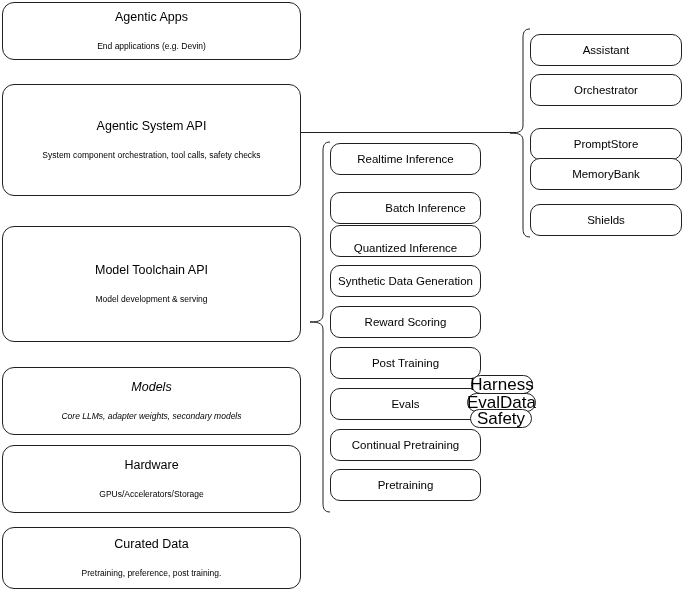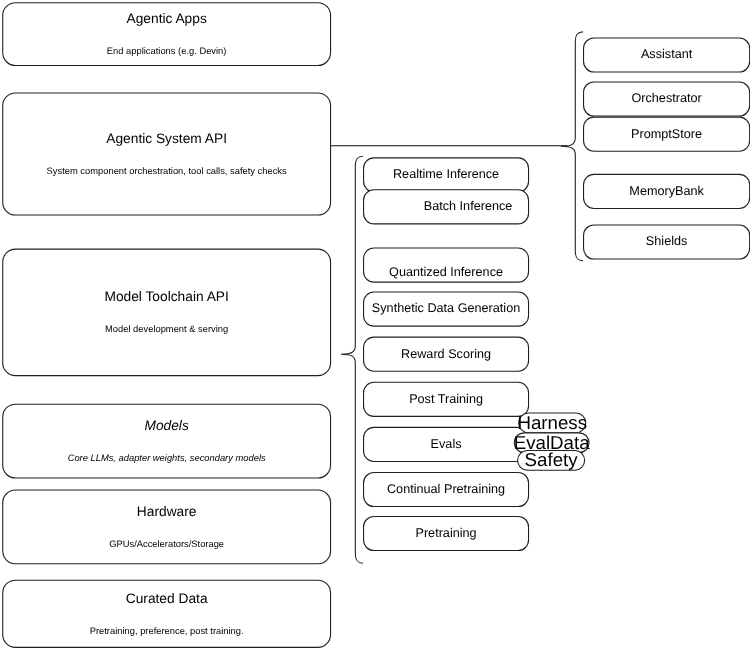--- a/index.html
+++ b/index.html
@@ -145,21 +145,21 @@
     <path d="M22,1 C16,1 15,5 15,10 L15,97 C15,103 12,105 2,105 C12,105 15,107 15,113 L15,200 C15,205 16,209 22,209"></path>
   </svg>
 
   <svg class="brace" style="left:308px; top:141px;" width="24" height="378" viewBox="0 0 24 378">
     <path d="M22,1 C16,1 15,5 15,10 L15,173 C15,179 12,181 2,181 C12,181 15,183 15,189 L15,362 C15,367 16,371 22,371"></path>
   </svg>
 
   <div class="box mid-box" style="top:143px;">
     <div class="title">Realtime Inference</div>
   </div>
-  <div class="box mid-box" style="top:172px;padding-left:40px;">
+  <div class="box mid-box" style="top:192px;padding-left:40px;">
     <div class="title">Batch Inference</div>
   </div>
   <div class="box mid-box" style="top:225px;justify-content:flex-end;">
     <div class="title">Quantized Inference</div>
   </div>
   <div class="box mid-box" style="top:265px;">
     <div class="title">Synthetic Data Generation</div>
   </div>
   <div class="box mid-box" style="top:306px;">
     <div class="title">Reward Scoring</div>
@@ -186,21 +186,21 @@
   <div class="pill" style="left:470px; top:409px; width:62px;">
     <span>Safety</span>
   </div>
 
   <div class="box right-box" style="top:34px;">
     <div class="title">Assistant</div>
   </div>
   <div class="box right-box" style="top:74px;">
     <div class="title">Orchestrator</div>
   </div>
-  <div class="box right-box" style="top:106px;">
+  <div class="box right-box" style="top:128px;">
     <div class="title">PromptStore</div>
   </div>
   <div class="box right-box" style="top:158px;">
     <div class="title">MemoryBank</div>
   </div>
   <div class="box right-box" style="top:204px;">
     <div class="title">Shields</div>
   </div>
 
 </div>

